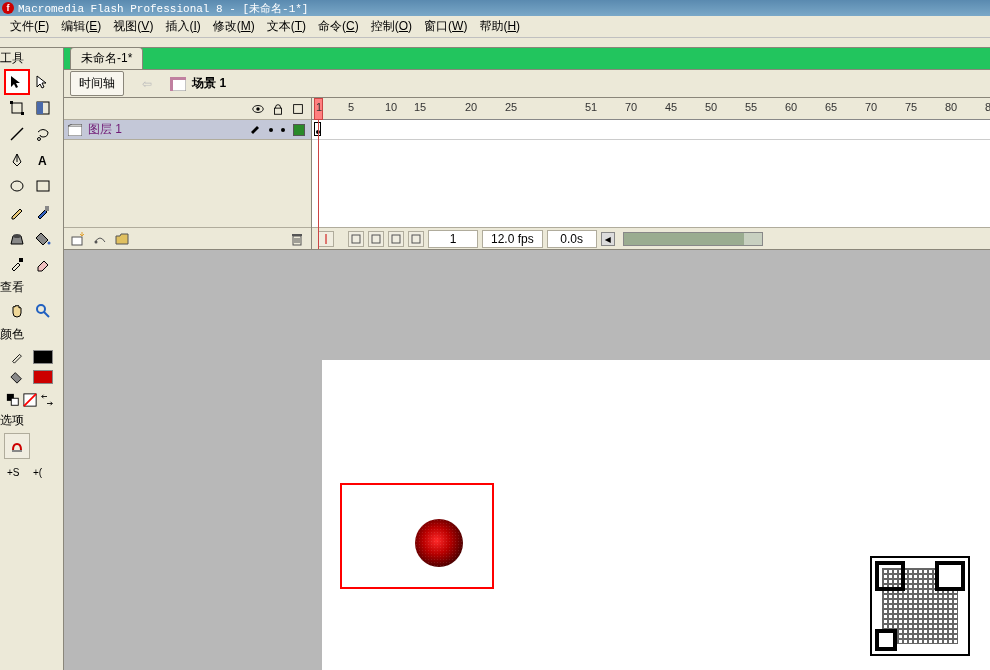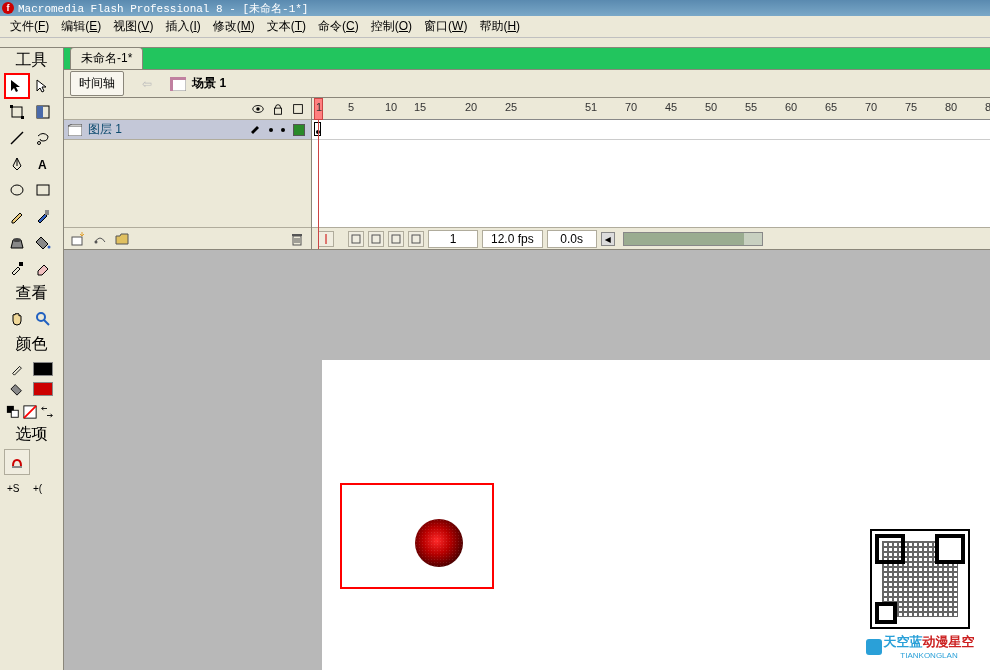--- a/index.html
+++ b/index.html
@@ -71,23 +71,22 @@
     }
     
     .tools-panel {
       width: 64px;
       background: #ece9d8;
       border-right: 1px solid #8a867a;
       display: flex;
       flex-direction: column;
     }
     .panel-title {
-      text-align: center;
       padding: 2px 0;
-      font-size: 16px;
+      font-size: 12px;
       color: #000;
     }
     .tool-grid {
       display: flex;
       flex-wrap: wrap;
       padding: 0 4px;
     }
     .tool-btn {
       width: 26px;
       height: 26px;
@@ -253,21 +252,21 @@
       align-items: center;
       padding-left: 4px;
       gap: 6px;
       border-bottom: 1px solid #b0ac9c;
     }
     .layer-row .layer-type-icon {
       width: 14px; height: 12px;
     }
     .layer-row .layer-name {
       flex: 1;
-      color: #0c4a6e;
+      color: #701a75;
     }
     .layer-row .layer-status {
       display: flex;
       gap: 8px;
       align-items: center;
       padding-right: 6px;
     }
     .dot { width: 4px; height: 4px; background: #000; border-radius: 50%; display:inline-block; }
     .color-chip { width: 12px; height: 12px; background: #2a8a2a; border: 1px solid #555; }
     .layer-footer {
@@ -825,23 +824,16 @@
     <div class="stage-wrap">
       <div class="stage"></div>
       <div class="selection-rect"></div>
       <div class="red-ball"></div>
 
       <div class="watermark">
         <div class="qr">
           <div class="noise"></div>
           <div class="bl"></div>
         </div>
-        <div class="watermark-text">
-          <span class="wm-icon"></span>
-          <span>
-            <span class="wm-cn">天空蓝</span><span class="wm-red">动漫星空</span>
-            <span class="wm-en">TIANKONGLAN</span>
-          </span>
-        </div>
       </div>
     </div>
   </div>
 </div>
 
 </body></html>

